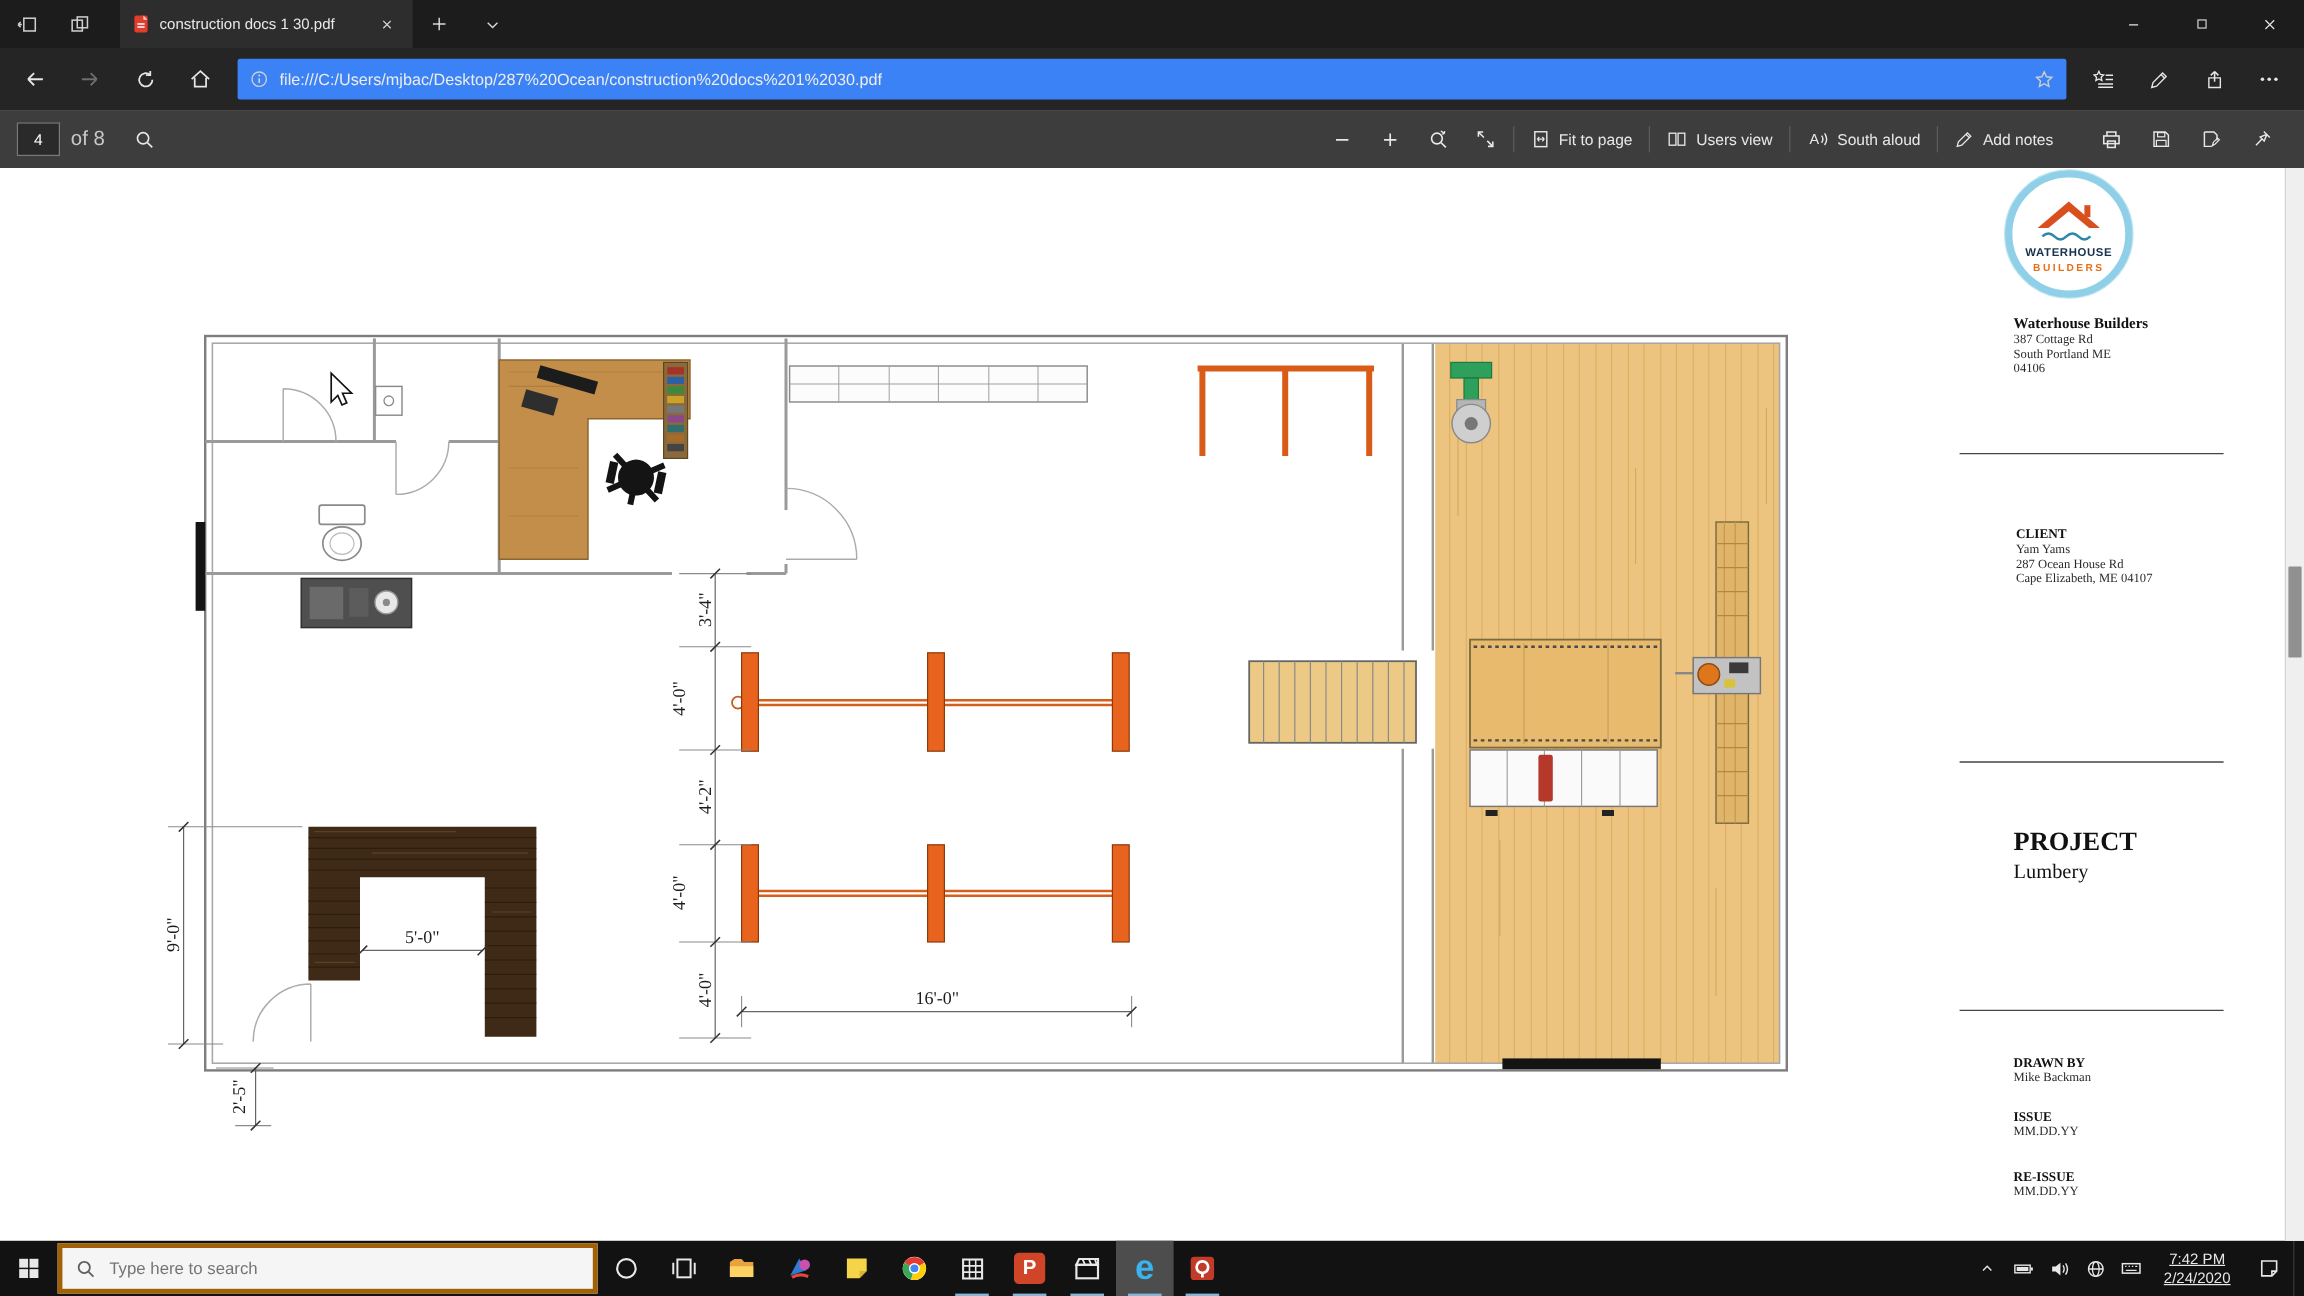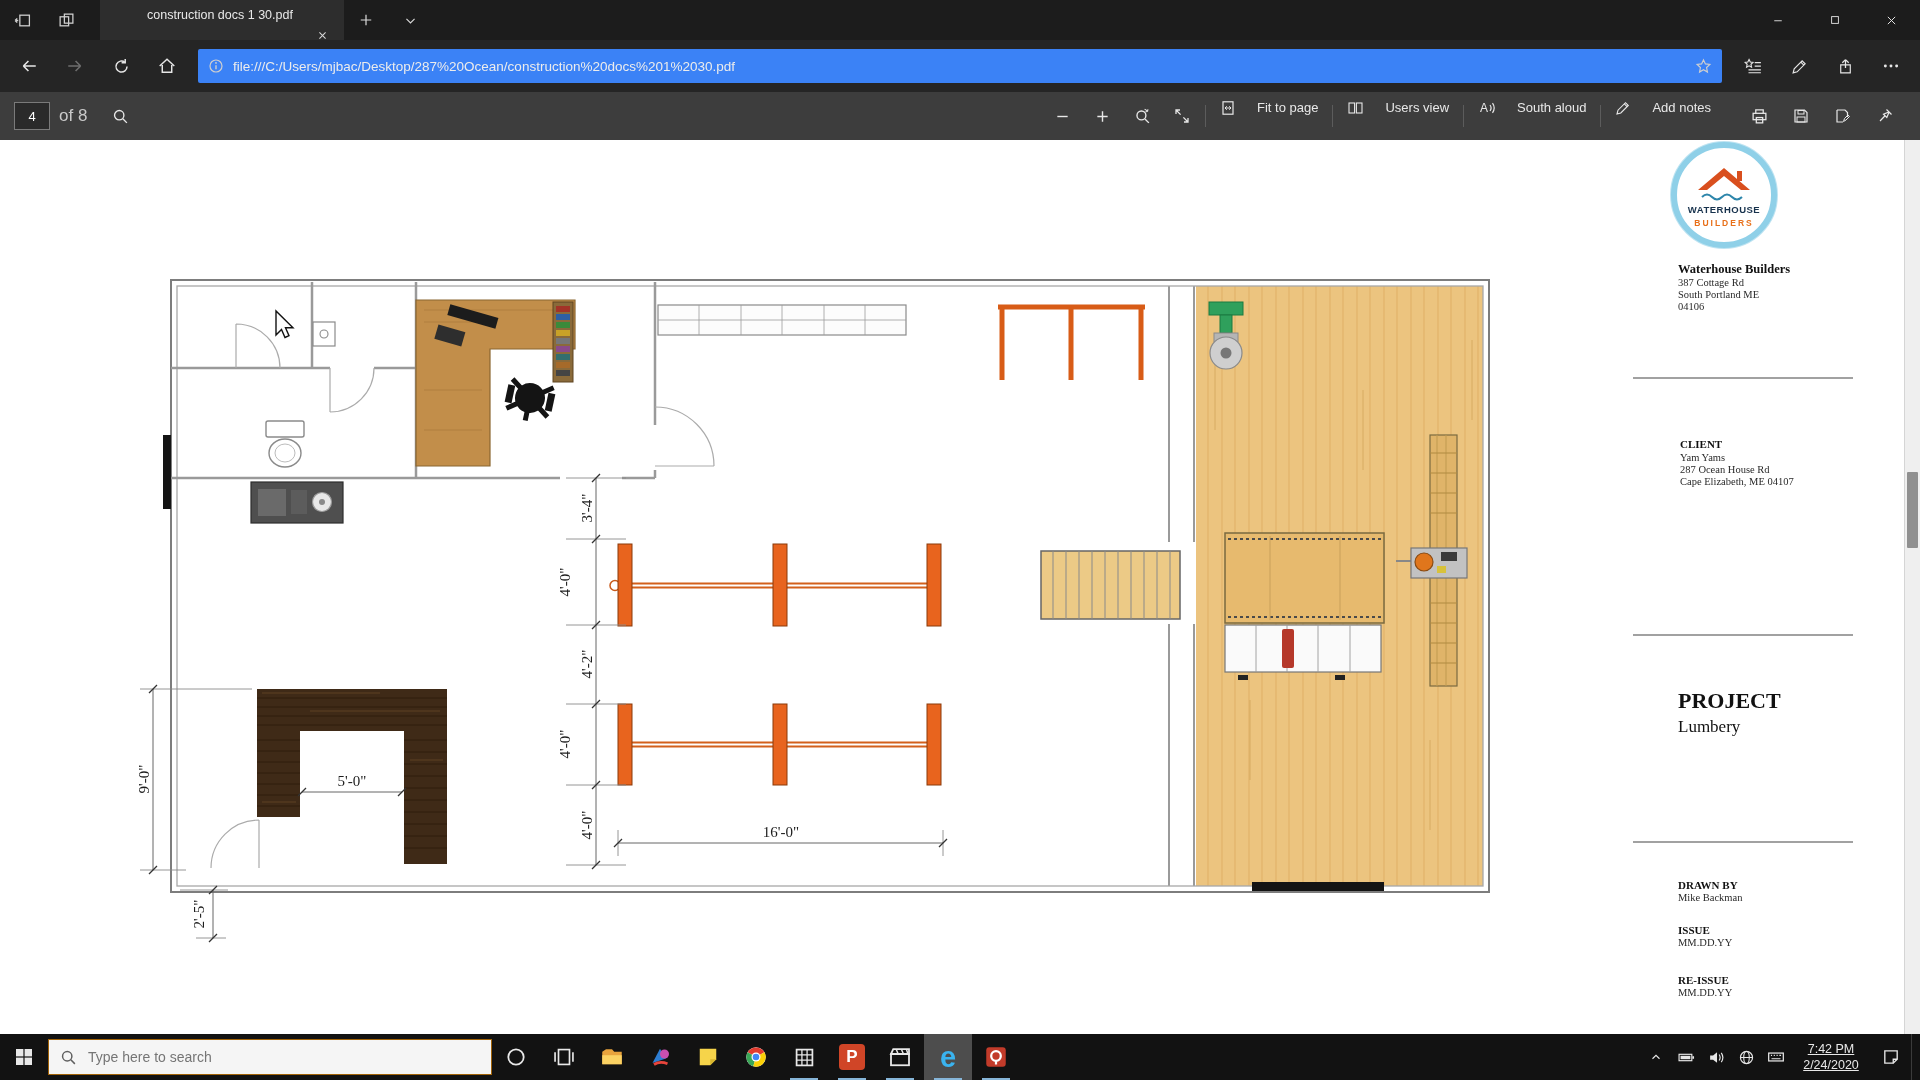--- a/index.html
+++ b/index.html
@@ -1,35 +1,35 @@
 <!DOCTYPE html>
 <html><head>
 <meta charset="utf-8">
 <style>
   html,body{margin:0;padding:0;background:#000;}
   .screen{width:1920px;height:1080px;display:flex;flex-direction:column;overflow:hidden;position:relative;
           font-family:"Liberation Sans",sans-serif;background:#7e7e7e;}
   
   .tabbar{height:40px;background:#1c1c1c;display:flex;align-items:stretch;color:#e6e6e6;flex:none;}
   .tsb{width:44px;display:flex;align-items:center;justify-content:center;}
-  .tab{width:224px;margin-left:12px;background:#2d2d2d;display:flex;align-items:center;gap:8px;padding:0 10px;flex-direction:column;}
+  .tab{width:224px;margin-left:12px;background:#2d2d2d;display:flex;align-items:center;gap:8px;padding:0 10px;}
   .tabtitle{font-size:12.5px;color:#e9e9e9;white-space:nowrap;overflow:hidden;width:150px;flex:none;}
   .tabclose{margin-left:auto;display:flex;align-items:center;justify-content:center;width:24px;height:24px;}
   .flexspacer{flex:1;}
   .winbtn{width:57px;display:flex;align-items:center;justify-content:center;}
   
   .addrbar{height:52px;background:#252525;display:flex;align-items:center;padding:0 6px;flex:none;}
   .navbtn{width:46px;height:40px;display:flex;align-items:center;justify-content:center;border-radius:2px;flex:none;}
   .urlfield{flex:1;height:34px;background:#3b82f6;display:flex;align-items:center;padding:0 10px;gap:9px;margin:0 8px;border-radius:2px;min-width:0;}
   .urltext{font-size:13.5px;color:#ececec;white-space:nowrap;overflow:hidden;flex:1;}
   
   .pdfbar{height:48px;background:#3d3d3d;display:flex;align-items:center;color:#e8e8e8;padding:0 14px;flex:none;}
   .pagebox{width:34px;height:26px;background:#2a2a2a;border:1px solid #7a7a7a;display:flex;align-items:center;justify-content:center;font-size:13px;color:#fff;}
   .oflabel{color:#c9c9c9;font-size:17px;margin:0 16px 0 9px;}
-  .tool{display:flex;gap:21px;font-size:13px;padding:0 11px;height:32px;white-space:nowrap;}
+  .tool{display:flex;align-items:center;gap:7px;font-size:13px;padding:0 11px;height:32px;white-space:nowrap;}
   .ticon{display:flex;align-items:center;justify-content:center;}
   .sep{width:1px;height:22px;background:#5c5c5c;margin:0 3px;flex:none;}
   .center-tools{margin-left:auto;display:flex;align-items:center;}
   .right-tools{display:flex;align-items:center;margin-left:16px;}
   
   .content{flex:1;position:relative;background:#7e7e7e;min-height:0;}
   svg.page{position:absolute;left:0;top:0;width:1920px;height:894px;display:block;}
   .vscroll{position:absolute;right:0;top:0;width:15px;height:100%;background:#efefef;border-left:1px solid #d5d5d5;}
   .vthumb{position:absolute;left:2px;width:11px;height:76px;top:332px;background:#909090;border-radius:1px;}
   
@@ -39,21 +39,21 @@
   .tbh{font:bold 11px "Liberation Serif",serif;fill:#111;}
   .tbproj{font:bold 22px "Liberation Serif",serif;fill:#111;}
   .tbproj2{font:17px "Liberation Serif",serif;fill:#111;}
   .logotop{font:bold 9.5px "Liberation Sans",sans-serif;fill:#17324d;letter-spacing:.5px;}
   .logobot{font:bold 8.5px "Liberation Sans",sans-serif;fill:#e8701a;letter-spacing:2px;}
   
   .taskbar{height:46px;background:#121212;display:flex;align-items:center;color:#e8e8e8;flex:none;}
   .tbcell{width:48px;height:46px;display:flex;align-items:center;justify-content:center;position:relative;flex:none;}
   .tbcell.open::after{content:"";position:absolute;bottom:0;left:10px;right:10px;height:2px;background:#86b5d8;}
   .tbcell.active{background:#4d4d4d;}
-  .searchbox{width:420px;height:34px;background:#f5f5f5;border:1px solid #a16207;display:flex;align-items:center;gap:9px;padding:0 11px;flex:none;}
+  .searchbox{width:420px;height:34px;background:#f5f5f5;border:4px solid #a16207;display:flex;align-items:center;gap:9px;padding:0 11px;flex:none;}
   .searchbox input{border:none;background:transparent;font-size:14px;color:#4d4d4d;outline:none;flex:1;font-family:"Liberation Sans",sans-serif;}
   .edgeE{font-size:29px;font-weight:bold;color:#3ab3ef;line-height:1;}
   .ppticon{width:26px;height:26px;background:#d04527;border-radius:4px;color:#fff;font-weight:bold;font-size:17px;display:flex;align-items:center;justify-content:center;}
   .tray{margin-left:auto;display:flex;align-items:center;height:100%;text-decoration:underline;}
   .trayico{width:30px;height:46px;display:flex;align-items:center;justify-content:center;flex:none;}
   .clock{width:80px;text-align:center;font-size:12.5px;line-height:1.3;flex:none;}
   .showdesk{width:8px;height:100%;border-left:1px solid #3a3a3a;flex:none;}
 </style>
 </head>
 <body>

